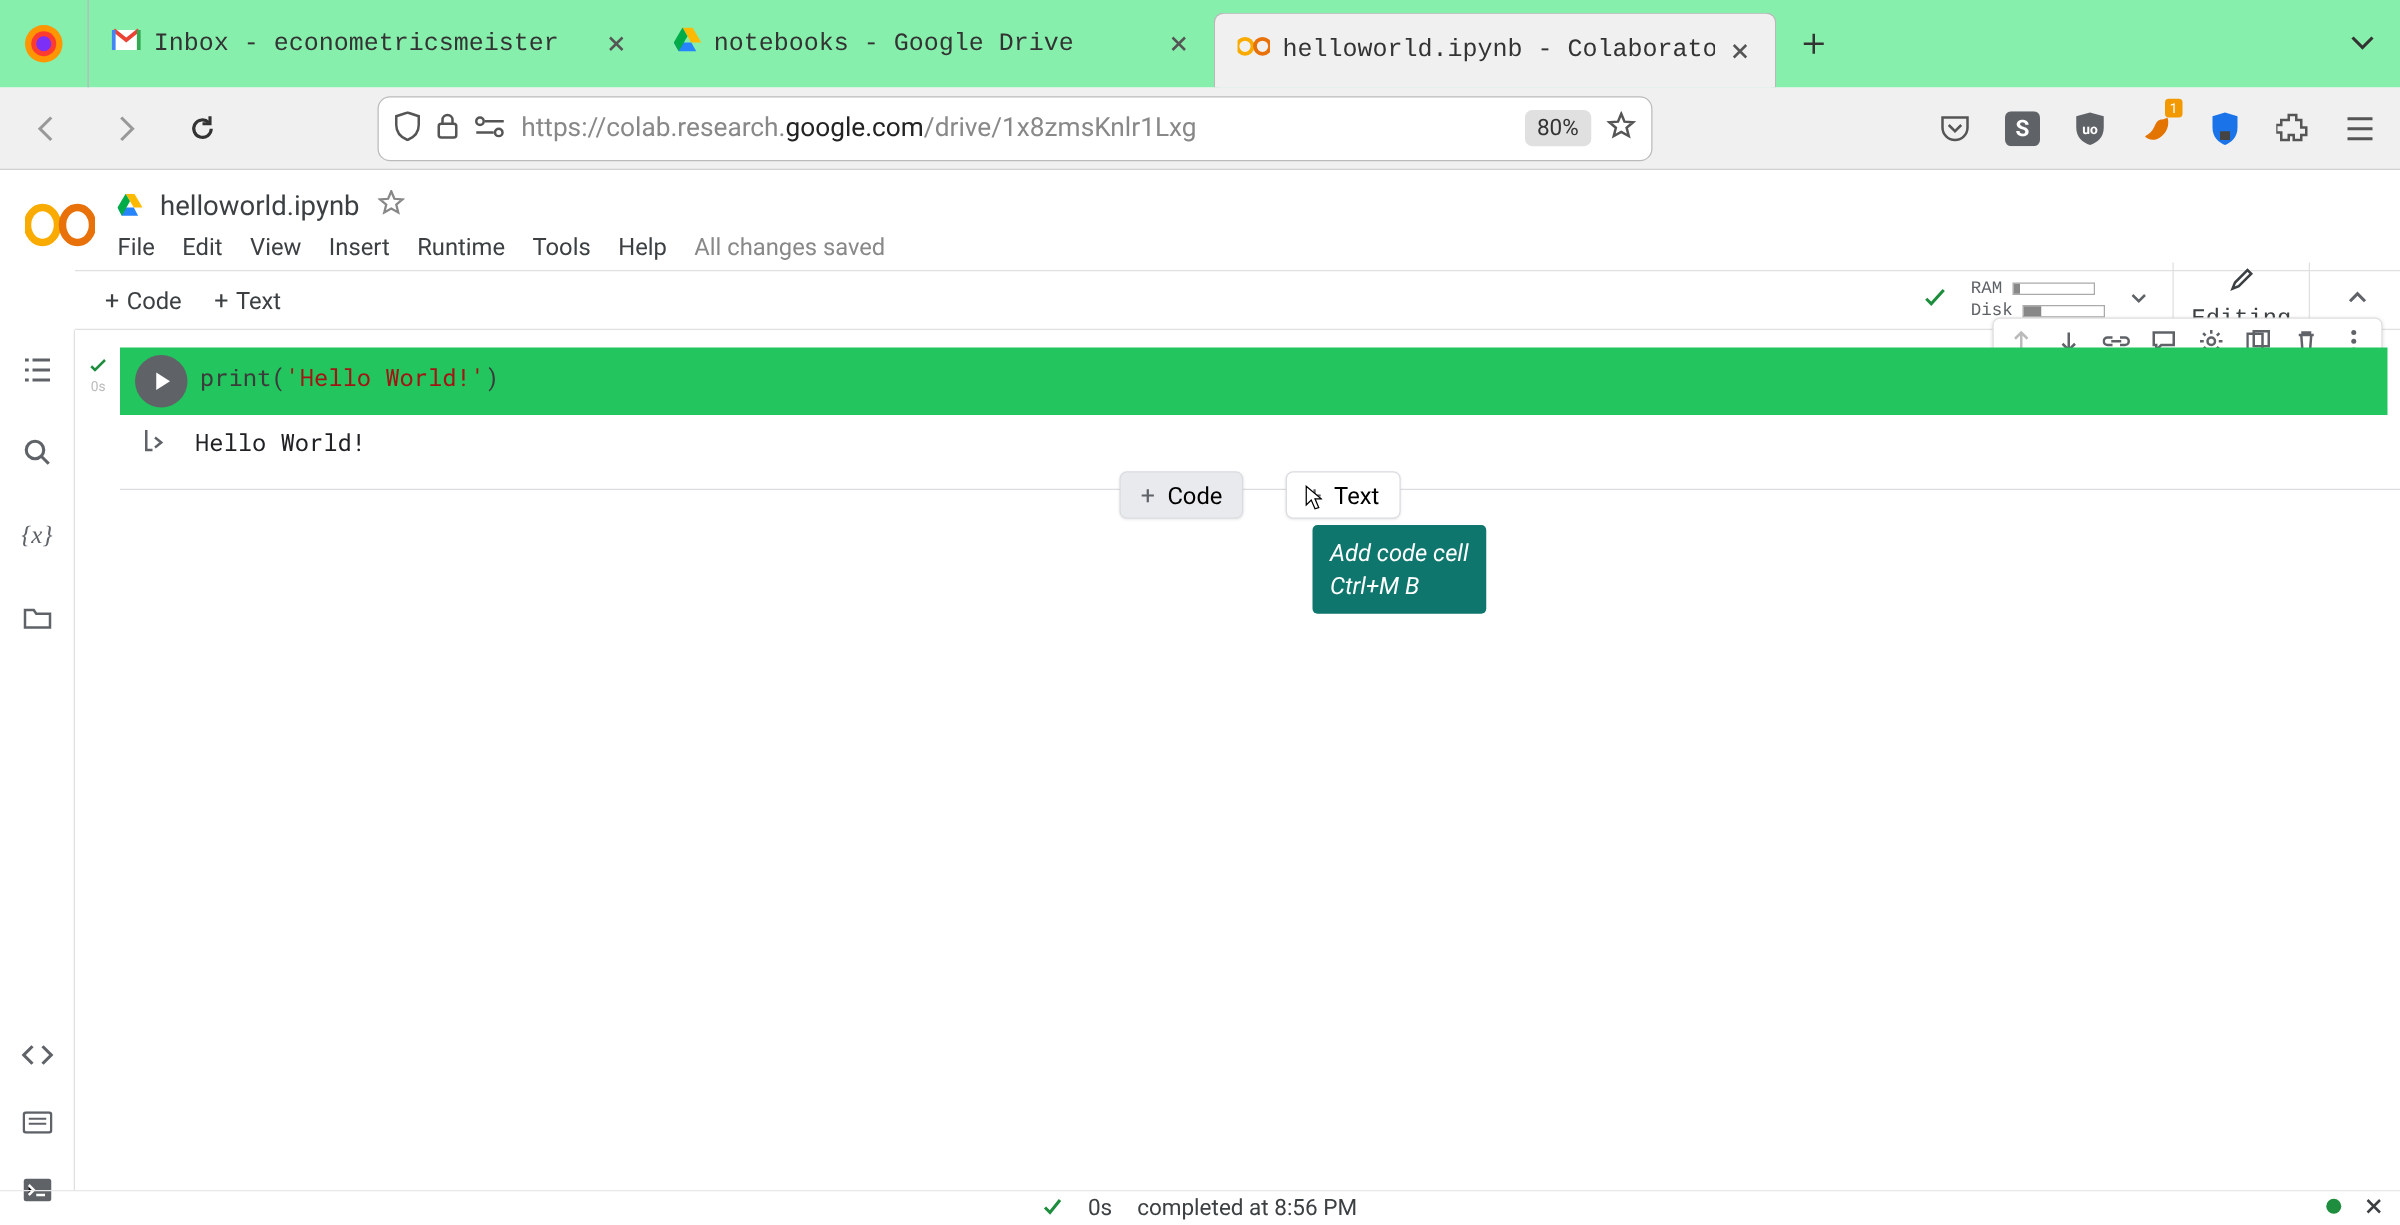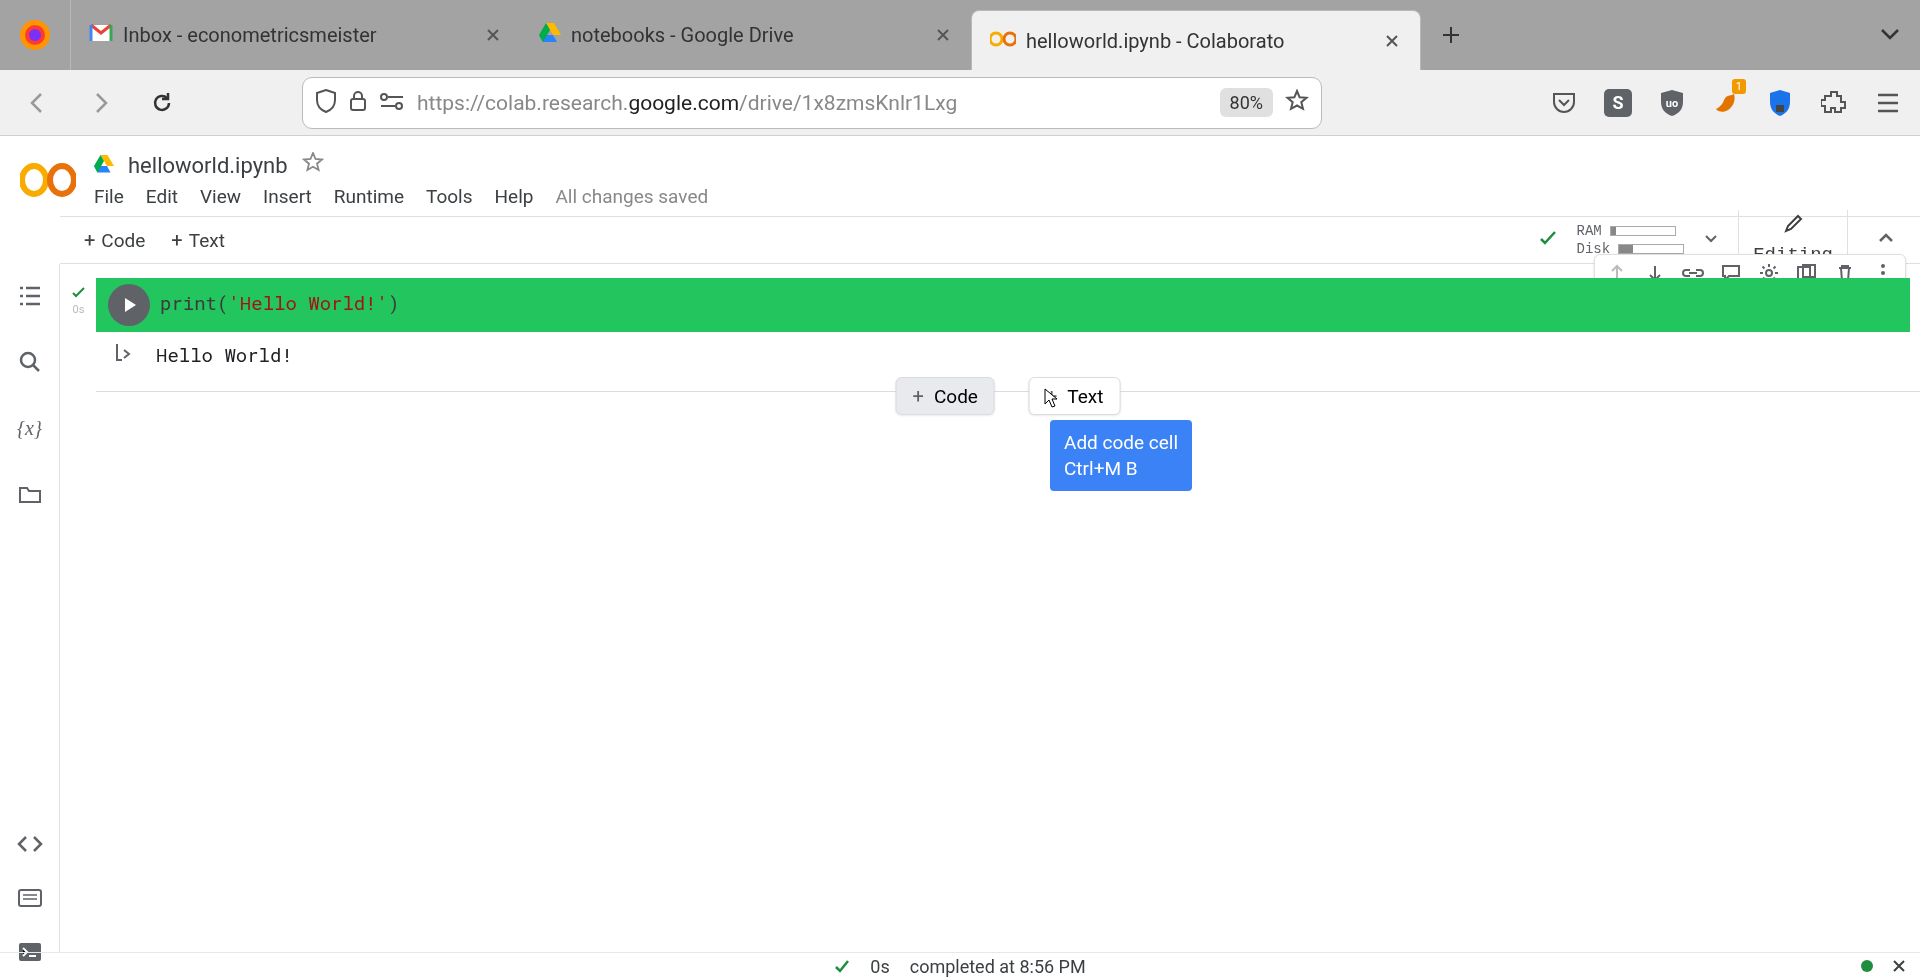--- a/index.html
+++ b/index.html
@@ -1,19 +1,19 @@
 <!DOCTYPE html>
 <html><head>
 <meta charset="utf-8">
 <style>
 * { box-sizing: border-box; margin: 0; padding: 0; }
 body { font-family: -apple-system, BlinkMacSystemFont, "Segoe UI", Roboto, Arial, sans-serif; background: #fff; overflow: hidden; width: 1920px; height: 980px; }
 
 
-.browser-top { background: #a3a3a3; height: 70px; display: flex; align-items: center; }
+.browser-top { background: #86efac; height: 70px; display: flex; align-items: center; font-family: Liberation Mono, monospace; }
 .ff-icon { width: 70px; height: 70px; display: flex; align-items: center; justify-content: center; }
 .tabs { display: flex; height: 70px; border-left: 1px solid #b8b8b9; }
 .tab { display: flex; align-items: center; gap: 10px; padding: 0 18px; font-size: 20px; color: #333; cursor: pointer; border-right: 0; position: relative; width: 450px; }
 .tab.active { background: #f0f0f1; border-radius: 8px 8px 0 0; margin-top: 10px; height: 60px; border: 1px solid #b8b8b9; border-bottom: none; }
 .tab .tab-title { white-space: nowrap; overflow: hidden; text-overflow: clip; flex: 1; }
 .tab .close { margin-left: auto; width: 20px; height: 20px; display: flex; align-items: center; justify-content: center; color: #555; }
 .newtab { display: flex; align-items: center; justify-content: center; width: 60px; font-size: 24px; color: #333; }
 .tabmenu { margin-left: auto; width: 60px; display: flex; align-items: center; justify-content: center; color: #333; }
 
 .browser-nav { background: #f0f0f1; height: 66px; display: flex; align-items: center; padding: 0 16px; gap: 18px; border-bottom: 1px solid #d0d0d0; }
@@ -76,21 +76,21 @@
 .output-text { font-family: "Roboto Mono", Menlo, Consolas, monospace; font-size: 19px; color: #202124; }
 
 
 .insert-bar { position: relative; margin-top: 2px; margin-left: 36px; height: 2px; }
 .insert-line { position: absolute; left: 0; right: 0; top: 14px; height: 1px; background: #dadce0; }
 .insert-btns { position: absolute; left: 50%; transform: translateX(-50%); top: 0; display: flex; gap: 34px; background: transparent; }
 .insert-btn { display: flex; align-items: center; gap: 10px; font-size: 19px; padding: 6px 16px; border: 1px solid #dadce0; border-radius: 6px; background: #fff; cursor: pointer; box-shadow: 0 1px 2px rgba(0,0,0,0.08); }
 .insert-btn.hover { background: #e8eaed; }
 
 
-.tooltip { position: absolute; background: #3b82f6; color: #fff; padding: 10px 14px; border-radius: 4px; font-size: 19px; line-height: 1.35; left: 990px; top: 156px; }
+.tooltip { position: absolute; background: #0f766e; color: #fff; padding: 10px 14px; border-radius: 4px; font-size: 19px; line-height: 1.35; left: 990px; top: 156px; font-style: italic; }
 
 
 .cell-actions { position: absolute; right: 14px; top: -10px; display: flex; gap: 10px; background: #fff; border: 1px solid #e0e0e0; border-radius: 6px; padding: 4px 8px; box-shadow: 0 1px 3px rgba(0,0,0,0.12); }
 .cell-actions .ca { width: 28px; height: 28px; display: flex; align-items: center; justify-content: center; color: #5f6368; cursor: pointer; }
 
 
 .status-bar { position: fixed; bottom: 0; left: 0; right: 0; height: 28px; display: flex; align-items: center; justify-content: center; gap: 20px; font-size: 18px; color: #3c4043; border-top: 1px solid #e8e8e8; }
 .status-bar .chk { color: #1e8e3e; }
 .status-right { position: absolute; right: 14px; display: flex; align-items: center; gap: 18px; }
 

